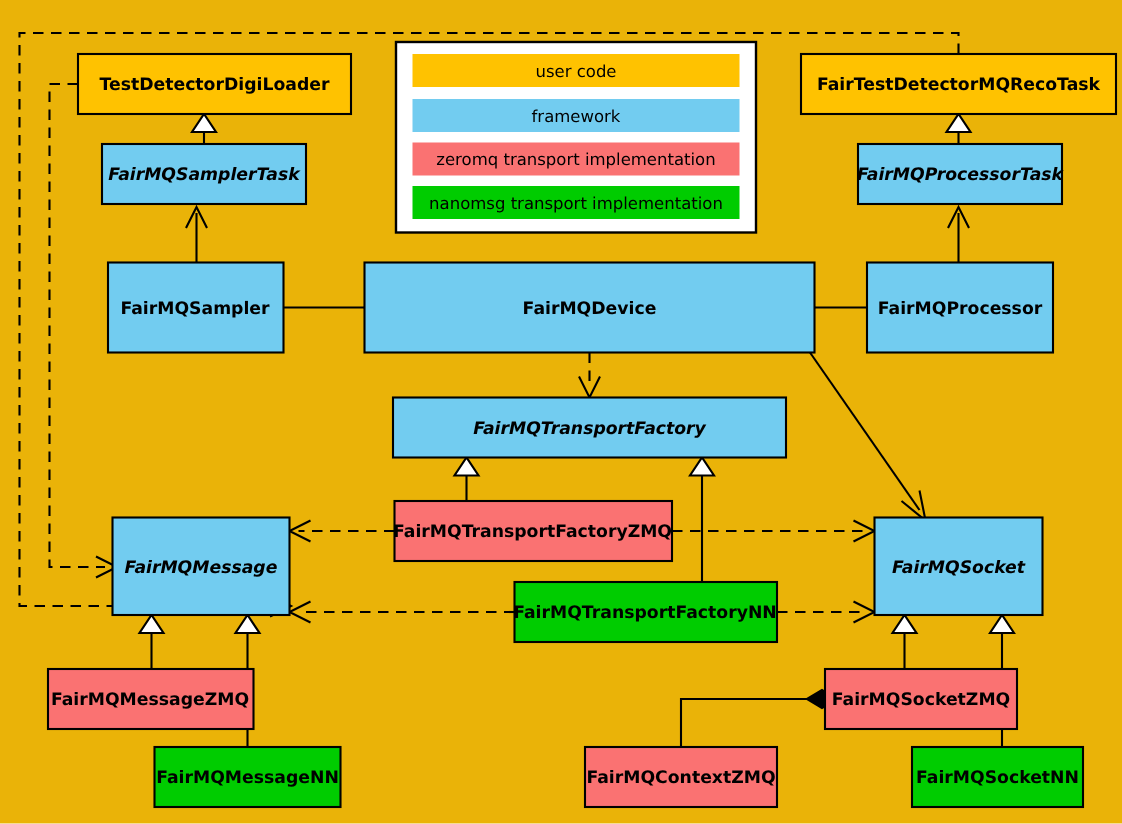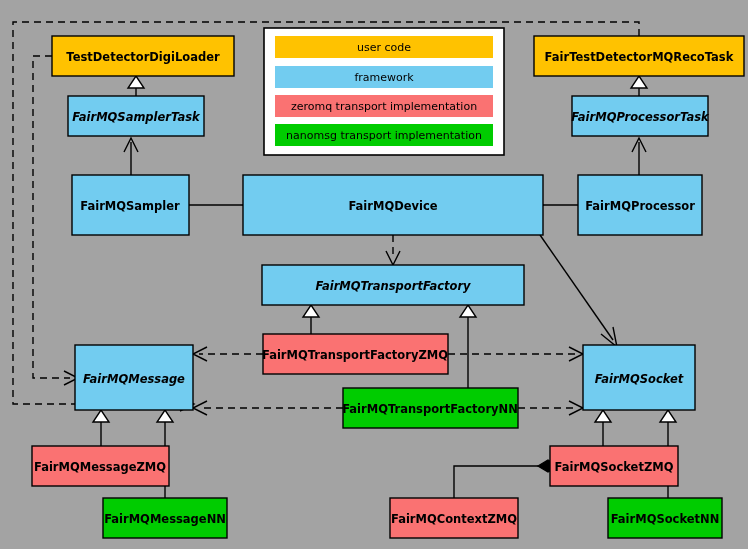--- a/index.html
+++ b/index.html
@@ -1,18 +1,18 @@
 <!DOCTYPE html>
 <html><head>
 <meta charset="utf-8">
 <style>
   html,body{margin:0;padding:0;background:#ffffff;}
   body{width:748px;height:549px;overflow:hidden;
        font-family:"DejaVu Sans","Liberation Sans",sans-serif;}
-  #diagram{position:relative;width:748px;height:549px;background:#a3a3a3;text-decoration:underline;}
+  #diagram{position:relative;width:748px;height:549px;background:#eab308;text-decoration:underline;}
   svg{position:absolute;top:0;left:0;}
   .node-label{font-family:"DejaVu Sans","Liberation Sans",sans-serif;
               font-size:11.5px;font-weight:bold;fill:#000000;
               text-anchor:middle;dominant-baseline:middle;}
   .node-label.italic{font-style:italic;}
   .legend-label{font-family:"DejaVu Sans","Liberation Sans",sans-serif;
                 font-size:11px;font-weight:normal;fill:#000000;
                 text-anchor:middle;dominant-baseline:middle;}
   .box{stroke:#000000;stroke-width:1.4;}
   .legend-frame{fill:#ffffff;stroke:#000000;stroke-width:1.6;}

